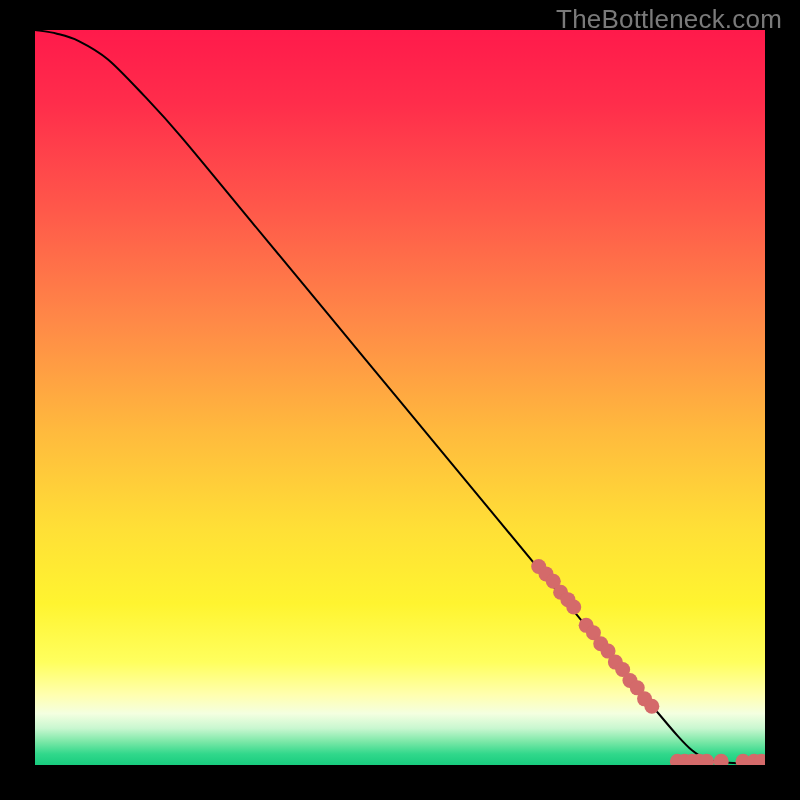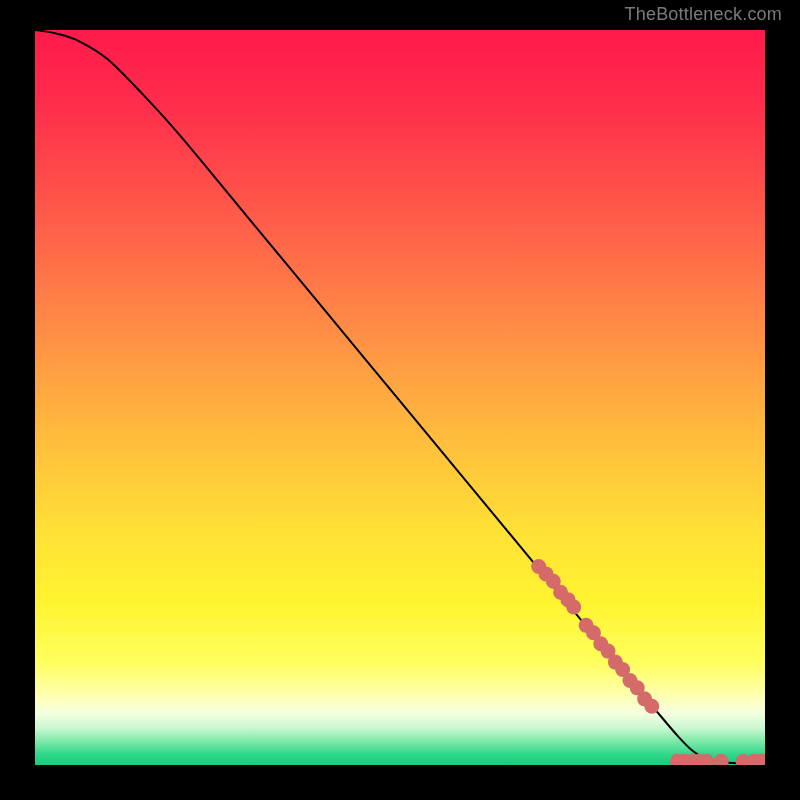--- a/index.html
+++ b/index.html
@@ -15,21 +15,21 @@
     position: relative;
     width: 800px;
     height: 800px;
     background: #000;
   }
   .watermark {
     position: absolute;
     top: 4px;
     right: 18px;
     color: #7a7a7a;
-    font-size: 18px;
+    font-size: 26px;
     font-weight: 500;
     letter-spacing: 0.2px;
     user-select: none;
   }
   .plot-wrap {
     position: absolute;
     left: 35px;
     top: 30px;
     width: 730px;
     height: 735px;

